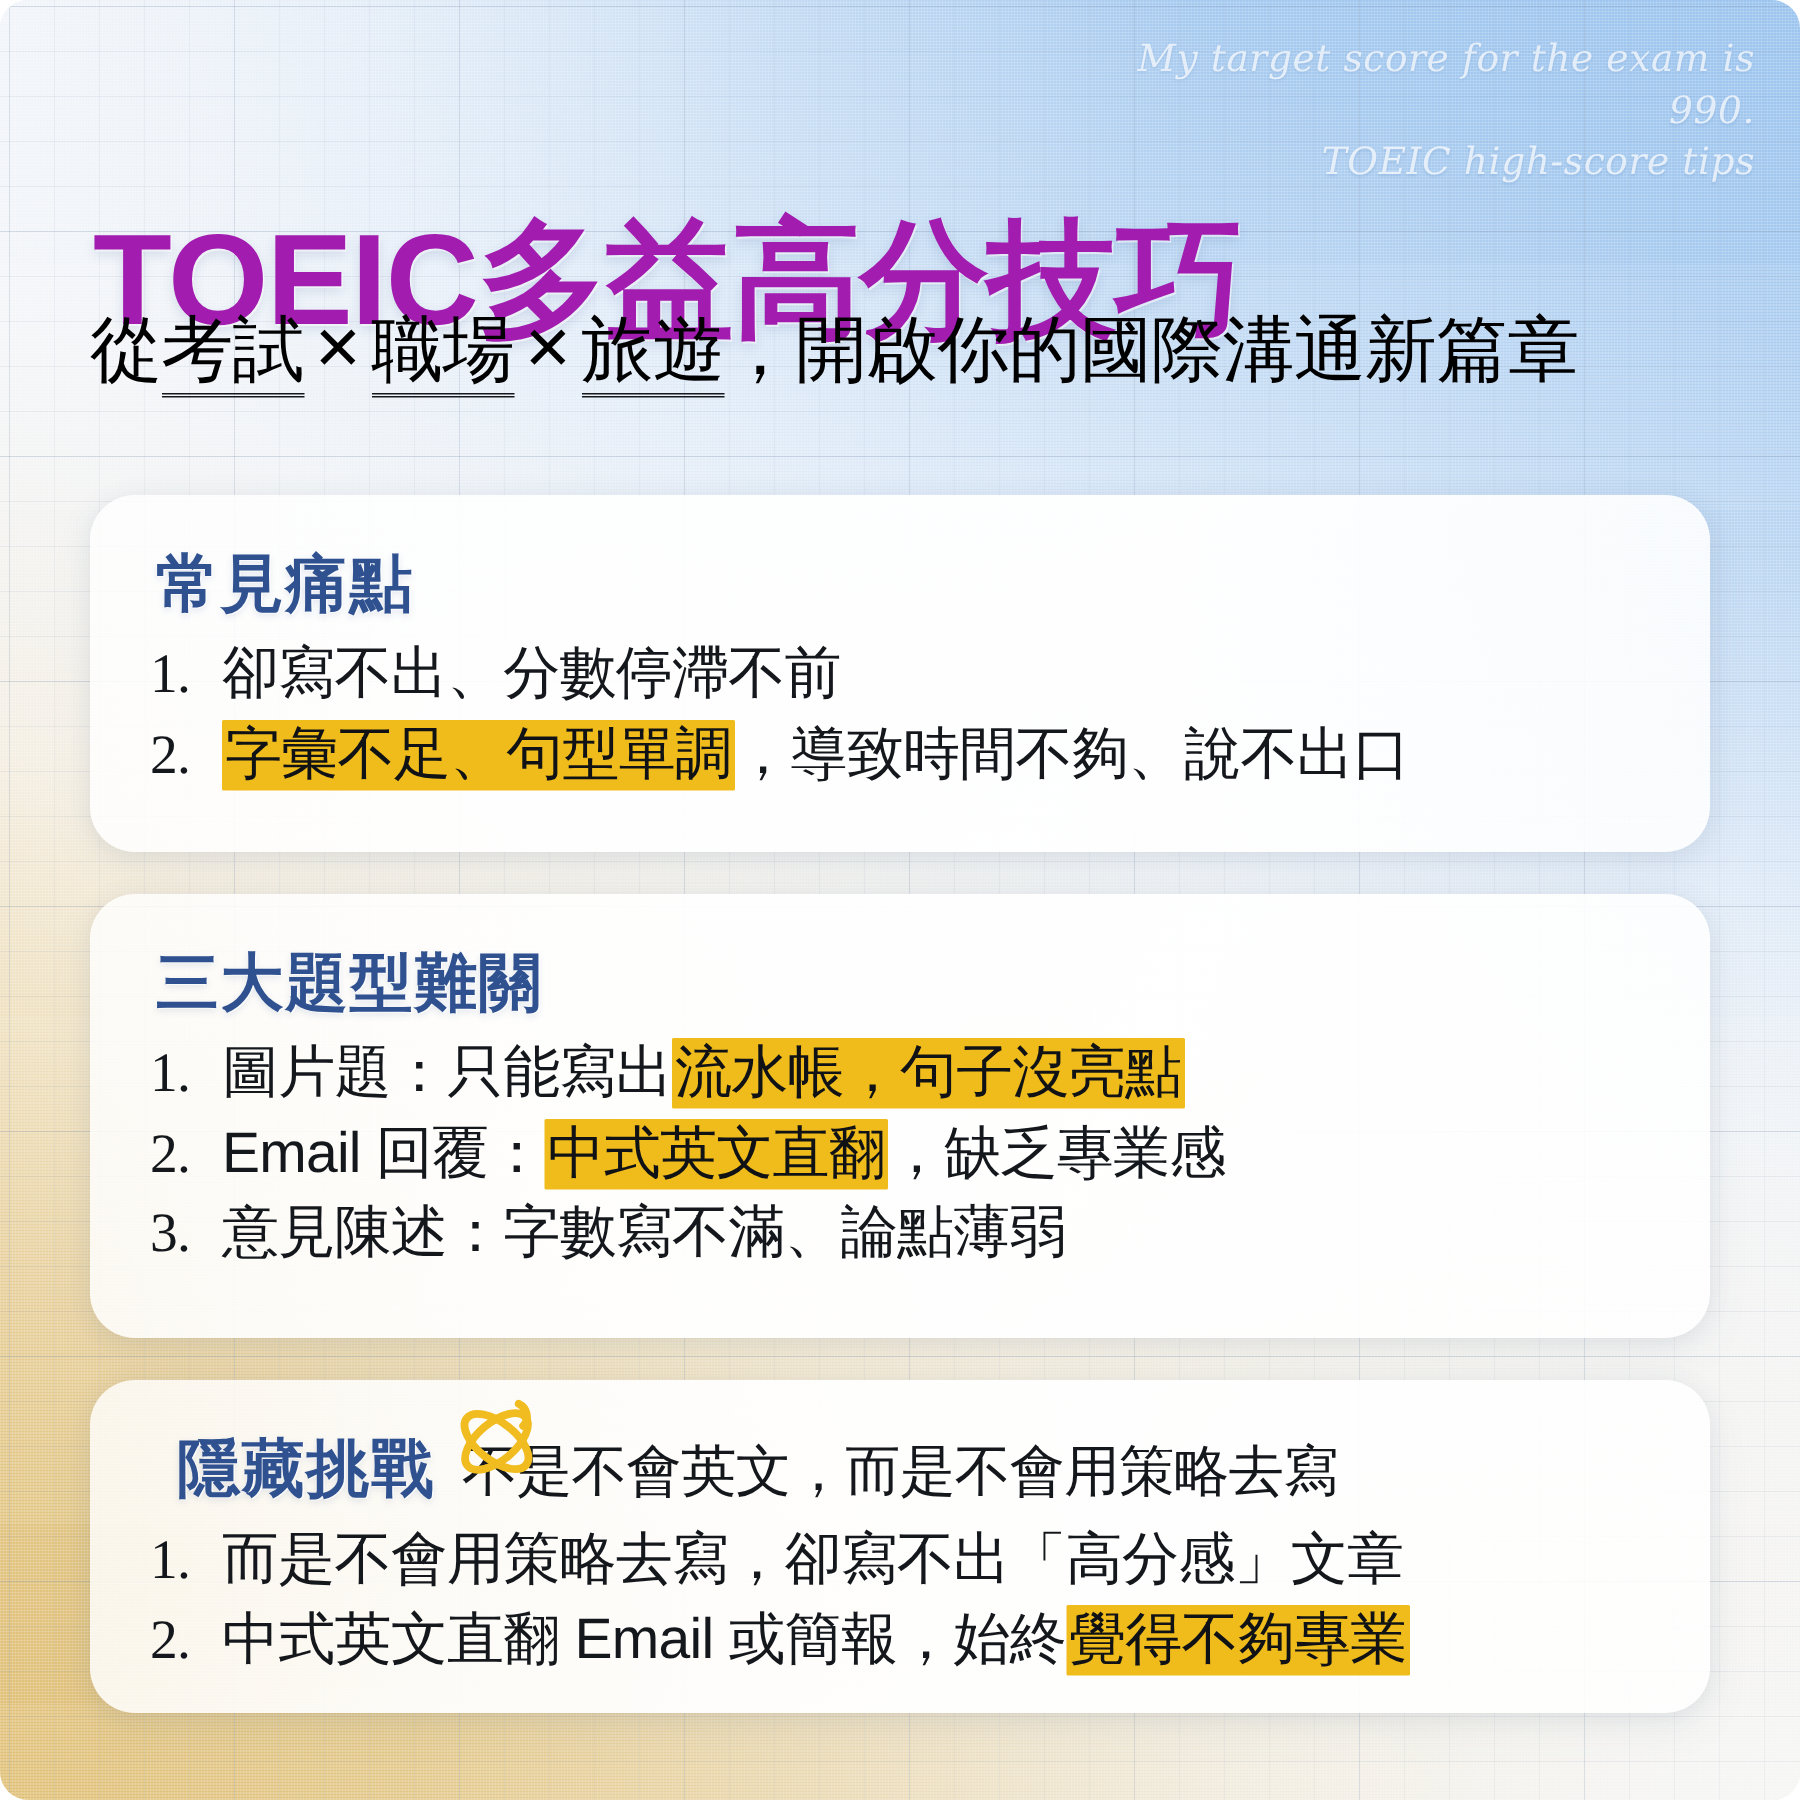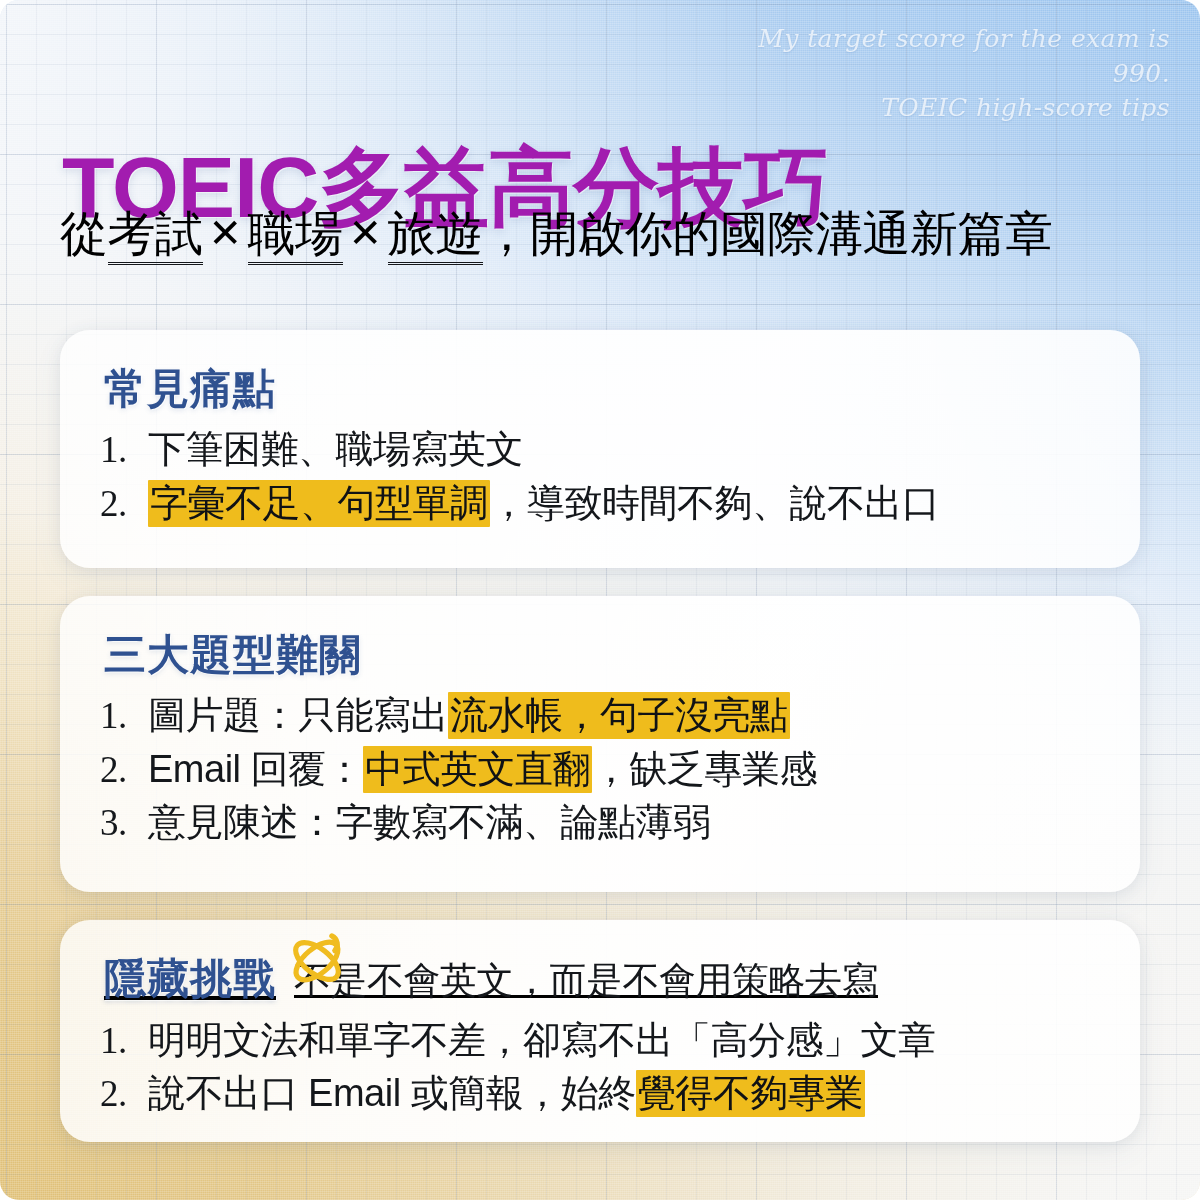--- a/index.html
+++ b/index.html
@@ -173,23 +173,22 @@
     white-space:nowrap;
     text-shadow:
       1px 1px 0 rgba(255,255,255,.7),
       0 2px 5px rgba(70,100,155,.16);
     margin:0 0 14px 4px;
   }
   
   .head-row{
     display:flex;align-items:baseline;
     gap:18px;
-    margin:0 0 10px 4px;
+    margin:0 0 10px 18px;
     position:relative;
-    text-decoration:underline;
   }
   .head-row .card-head{margin:0;}
   .head-note{
     font-size:37px;
     font-weight:400;
     color:#14171b;
     letter-spacing:-.5px;
     white-space:nowrap;
   }
 
@@ -257,21 +256,21 @@
 
     <div class="subtitle">
       <span>從</span><span class="dul">考試</span><span class="xsep">✕</span><span class="dul">職場</span><span class="xsep">✕</span><span class="dul">旅遊</span><span>，開啟你的國際溝通新篇章</span>
     </div>
 
     <section class="card" id="card-1">
       <h2 class="card-head">常見痛點</h2>
       <ol class="items">
           <li>
             <span class="num">1.</span>
-            <span class="txt"><span>下筆困難、職場寫英文</span></span>
+            <span class="txt"><span>卻寫不出、分數停滯不前</span></span>
           </li>
           <li>
             <span class="num">2.</span>
             <span class="txt"><mark class="hl">字彙不足、句型單調</mark><span>，導致時間不夠、說不出口</span></span>
           </li>
         </ol>
     </section>
 
     <section class="card" id="card-2">
       <h2 class="card-head">三大題型難關</h2>
@@ -299,23 +298,23 @@
           <g fill="none" stroke="#f0bc20" stroke-width="7" stroke-linecap="round">
             <ellipse cx="50" cy="50" rx="34" ry="17" transform="rotate(38 50 50)"></ellipse>
             <ellipse cx="50" cy="50" rx="34" ry="17" transform="rotate(-40 50 50)"></ellipse>
           </g>
           <path d="M70 16 C78 20 80 30 74 36" fill="none" stroke="#f0bc20" stroke-width="7" stroke-linecap="round"></path>
         </svg>
       </div>
       <ol class="items">
           <li>
             <span class="num">1.</span>
-            <span class="txt"><span>明明文法和單字不差，卻寫不出「高分感」文章</span></span>
+            <span class="txt"><span>而是不會用策略去寫，卻寫不出「高分感」文章</span></span>
           </li>
           <li>
             <span class="num">2.</span>
-            <span class="txt"><span>說不出口 Email 或簡報，始終</span><mark class="hl">覺得不夠專業</mark></span>
+            <span class="txt"><span>中式英文直翻 Email 或簡報，始終</span><mark class="hl">覺得不夠專業</mark></span>
           </li>
         </ol>
     </section>
 
   </div>
 </div>
 
 </body></html>

